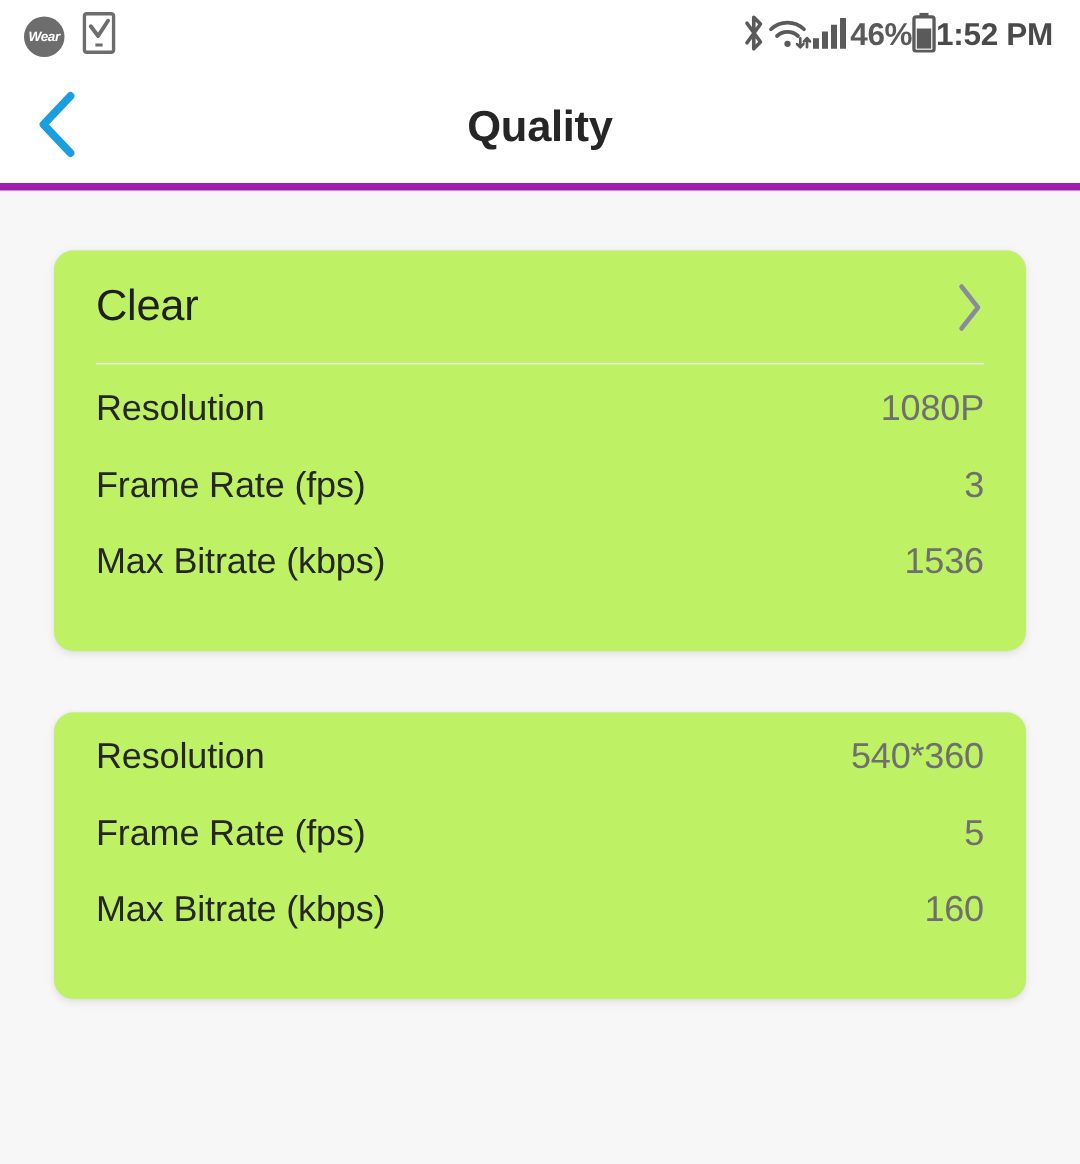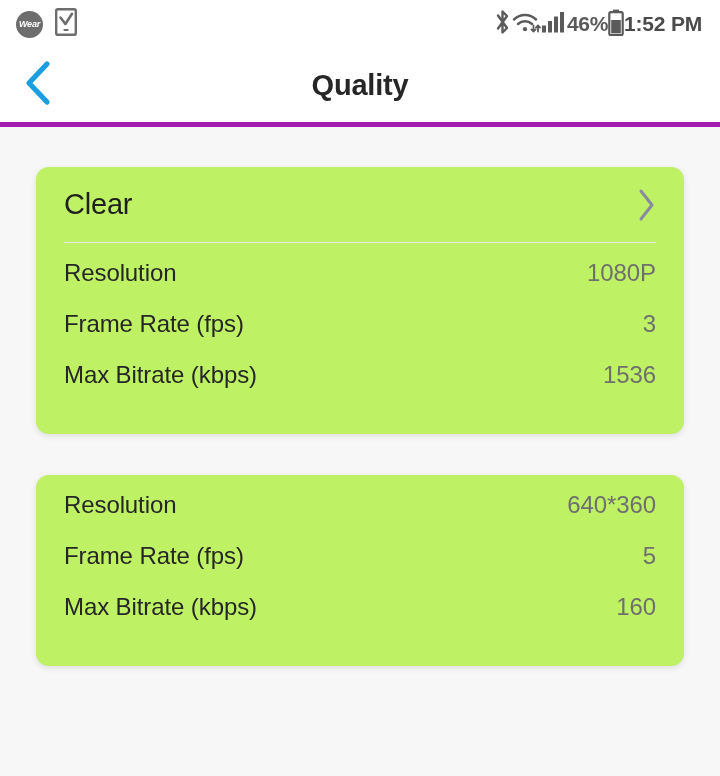--- a/index.html
+++ b/index.html
@@ -159,21 +159,21 @@
         <span class="row-label">Max Bitrate (kbps)</span>
         <span class="row-value">1536</span>
       </div>
     </div>
   </div>
 
   <div class="card">
     <div class="card-rows">
       <div class="row">
         <span class="row-label">Resolution</span>
-        <span class="row-value">640*360</span>
+        <span class="row-value">540*360</span>
       </div>
       <div class="row">
         <span class="row-label">Frame Rate (fps)</span>
         <span class="row-value">5</span>
       </div>
       <div class="row">
         <span class="row-label">Max Bitrate (kbps)</span>
         <span class="row-value">160</span>
       </div>
     </div>

